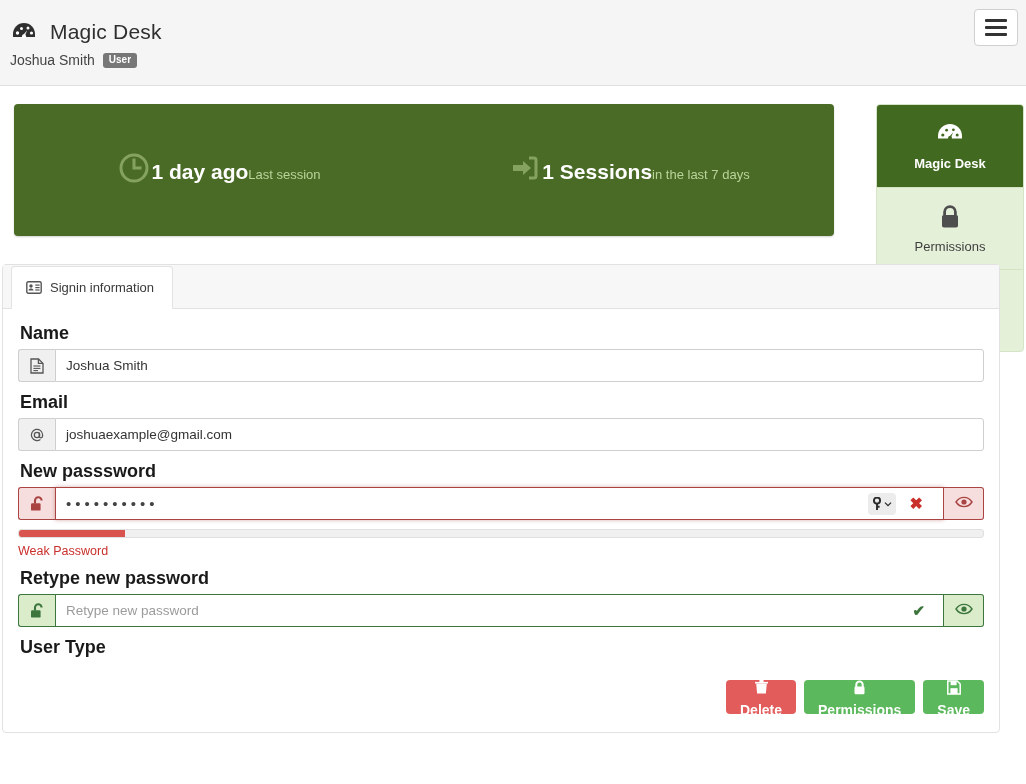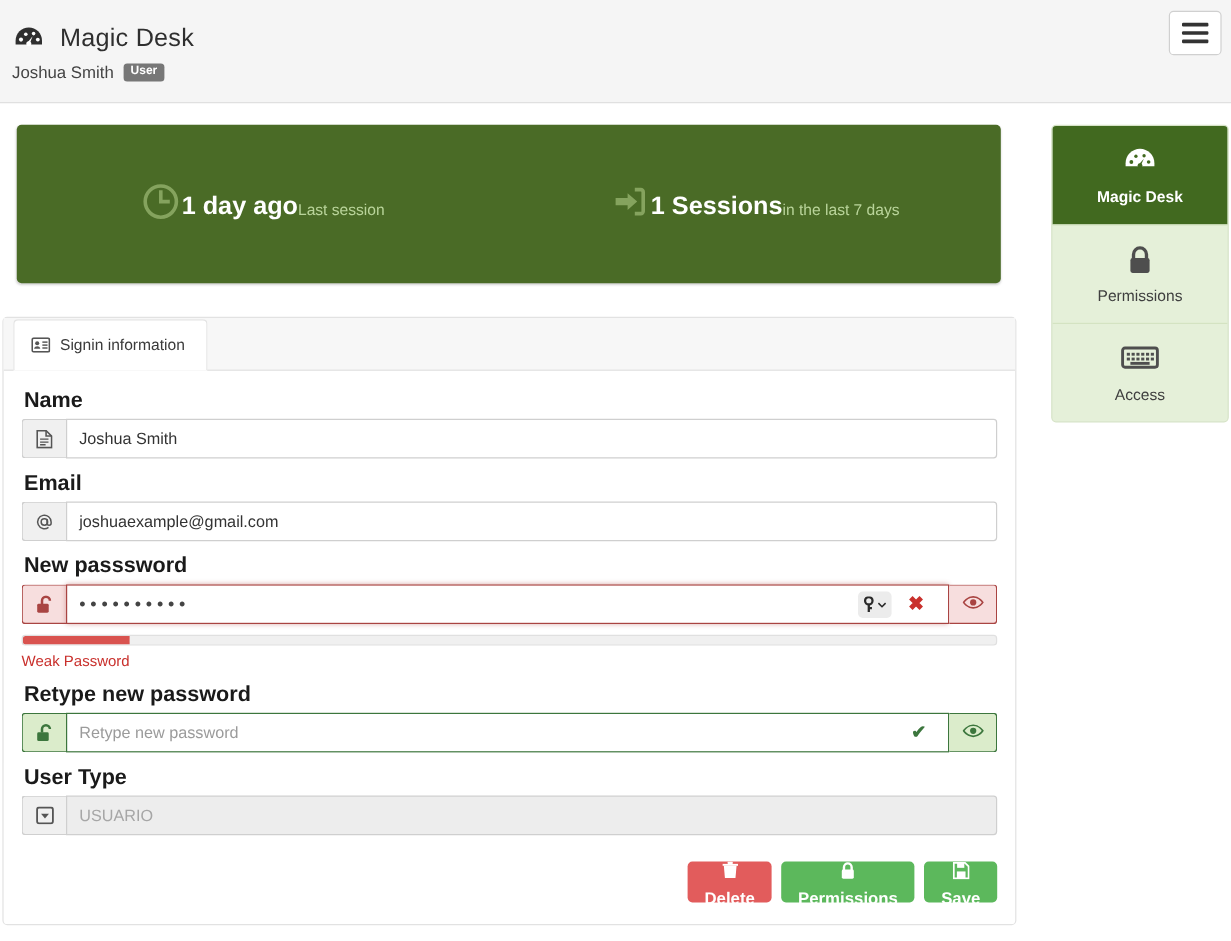--- a/index.html
+++ b/index.html
@@ -124,21 +124,21 @@
   .sidemenu-item.active .sidemenu-label { color: #ffffff; font-weight: bold; }
   .sidemenu-item.active .sidemenu-icon { color: #ffffff; }
   .sidemenu-icon { color: #4e4e4e; height: 26px; margin-bottom: 9px; }
   .sidemenu-icon svg { display: block; }
   .sidemenu-label { font-size: 13px; color: #3f3f3f; }
 
   
   .panel {
     position: absolute;
     left: 2px; top: 178px;
-    width: 845px;
+    width: 998px;
     background: #ffffff;
     border: 1px solid #e2e2e2;
     border-radius: 4px;
   }
   .tabstrip {
     height: 44px;
     background: #f7f7f7;
     border-bottom: 1px solid #e2e2e2;
     display: flex;
     align-items: flex-end;
@@ -511,31 +511,20 @@
           <span>
             <svg width="18" height="12" viewBox="0 0 18 12">
               <path d="M1 6s3-4.6 8-4.6S17 6 17 6s-3 4.6-8 4.6S1 6 1 6z" fill="none" stroke="currentColor" stroke-width="1.4"></path>
               <circle cx="9" cy="6" r="2.6" fill="currentColor"></circle>
             </svg>
           </span>
         </div>
       </div>
 
       <div class="field-label">User Type</div>
-      <div class="input-group ig-off">
-        <div class="addon">
-          <svg width="15" height="15" viewBox="0 0 15 15">
-            <rect x="0.9" y="0.9" width="13.2" height="13.2" rx="1.8" fill="none" stroke="currentColor" stroke-width="1.5"></rect>
-            <path d="M4.2 6.1h6.6L7.5 10z" fill="currentColor"></path>
-          </svg>
-        </div>
-        <div class="control">
-          <span class="ph">USUARIO</span>
-        </div>
-      </div>
 
       <div class="actions">
         <button class="btn btn-danger">
           <span>
             <svg width="13" height="15" viewBox="0 0 13 15">
               <path d="M1.2 3.4h10.6l-.9 10.2H2.1z" fill="currentColor"></path>
               <rect x="0" y="1.9" width="13" height="1.6" fill="currentColor"></rect>
               <rect x="4.4" y="0" width="4.2" height="2" rx=".5" fill="currentColor"></rect>
             </svg>
           </span>

